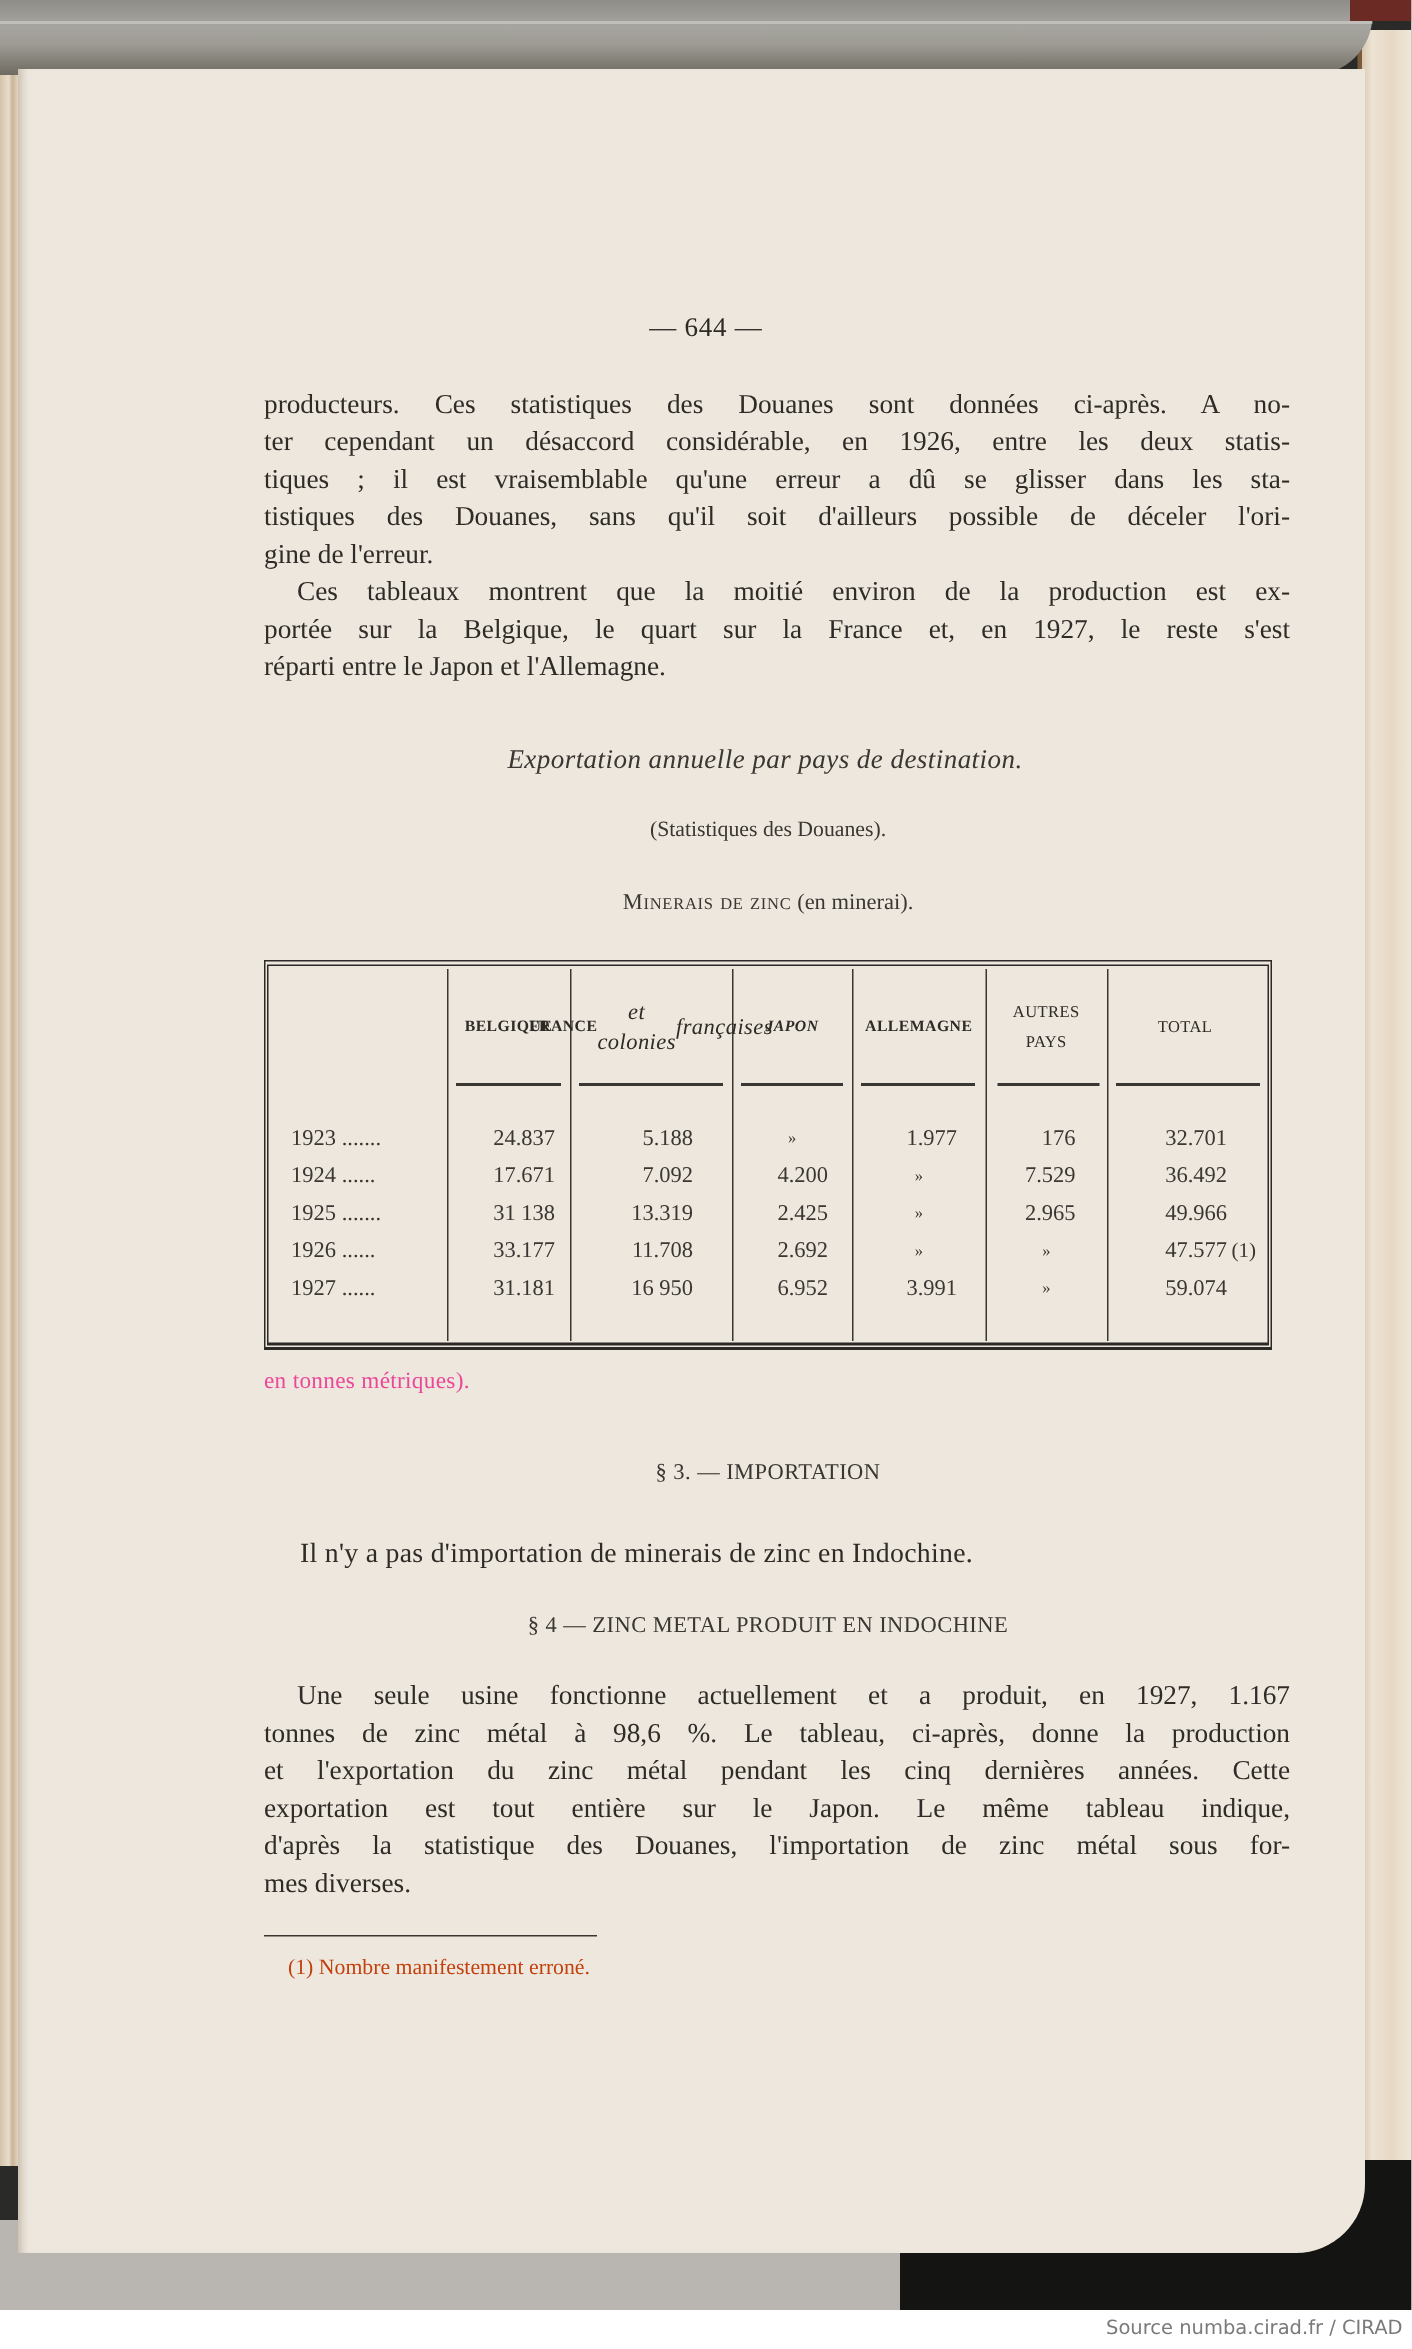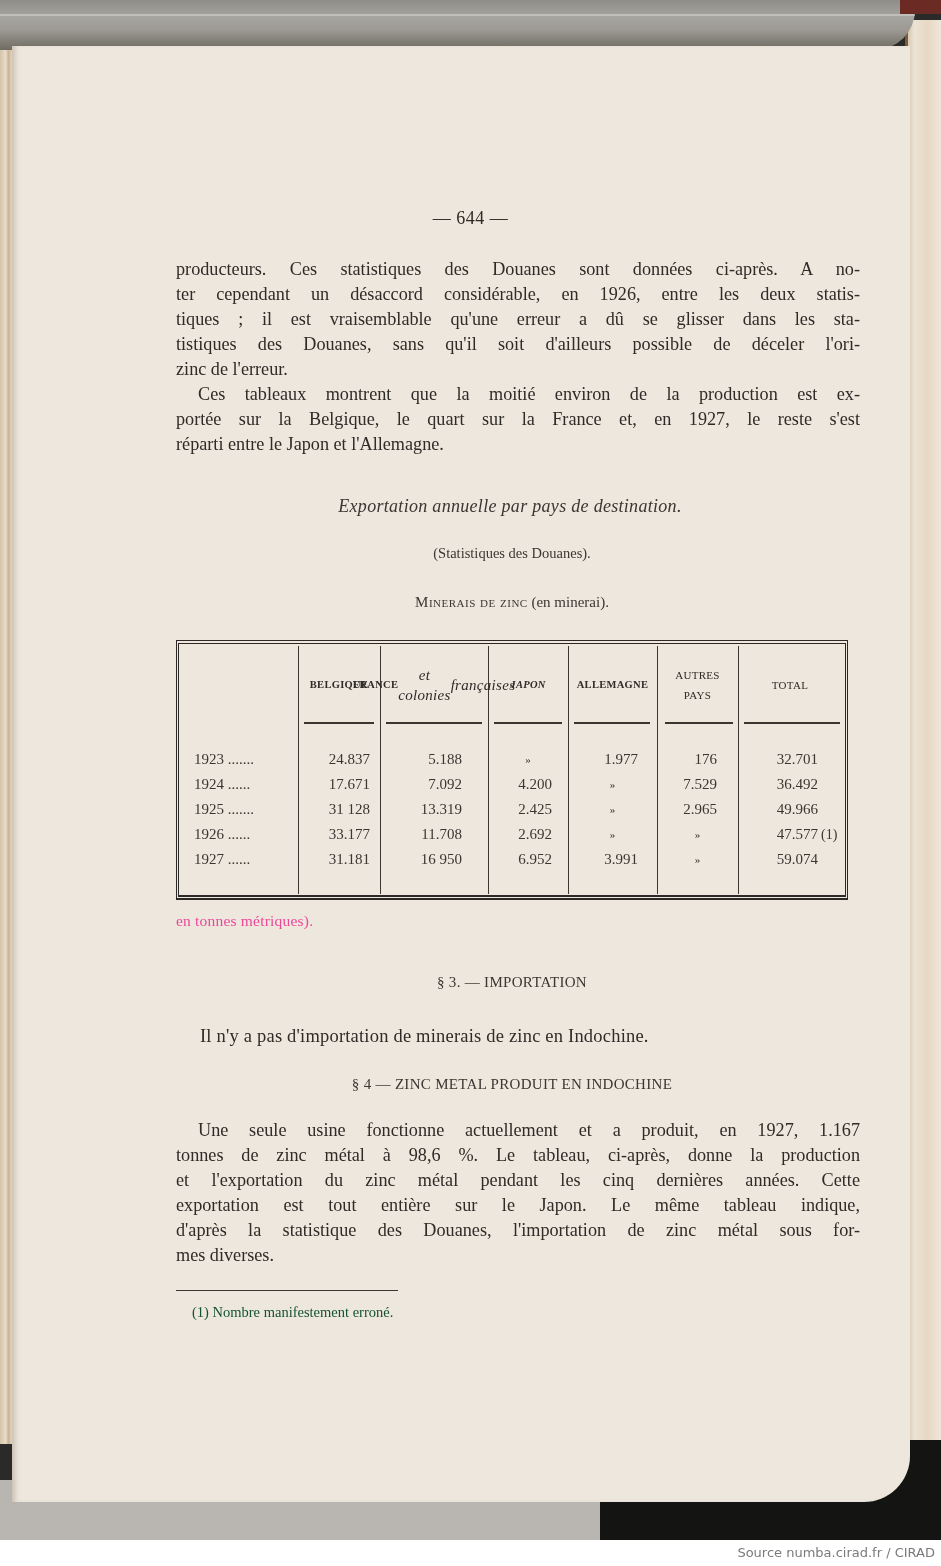--- a/index.html
+++ b/index.html
@@ -71,21 +71,21 @@
     .cell.year { left: 18px; width: 100px; text-align: left; white-space: pre; }
     .cell.num { text-align: right; }
     .cell.ctr { text-align: center; font-size: 11px; }
     .note-mark { font-size: 14px; }
 
     .after-table { position: absolute; left: 176px; top: 912px; font-size: 15.5px; color: #ec4899; letter-spacing: 0.2px; }
     .section-head { position: absolute; left: 0; width: 1024px; text-align: center; font-size: 15px; color: #3a3632; letter-spacing: 0.3px; }
     .import-line { position: absolute; left: 200px; top: 1026px; font-size: 18.5px; color: #2f2b27; letter-spacing: 0.2px; }
 
     .footnote-rule { position: absolute; left: 176px; top: 1290px; width: 222px; height: 1px; background: #3a3632; }
-    .footnote { position: absolute; left: 192px; top: 1304px; font-size: 14.5px; color: #14532d; }
+    .footnote { position: absolute; left: 192px; top: 1304px; font-size: 14.5px; color: #c2410c; }
   </style>
 </head>
 <body>
 
 <div class="scan">
   <div class="bg-gray"></div>
   <div class="bg-dark"></div>
   <div class="left-pages"></div>
   <div class="right-pages"></div>
   <div class="page-edge-top"></div>
@@ -93,21 +93,21 @@
   <div class="page"></div>
 </div>
 
 <div class="page-number">— 644 —</div>
 
 <div class="para" style="top:257px;">
   <span class="line">producteurs. Ces statistiques des Douanes sont données ci-après. A no-</span>
   <span class="line">ter cependant un désaccord considérable, en 1926, entre les deux statis-</span>
   <span class="line">tiques ; il est vraisemblable qu'une erreur a dû se glisser dans les sta-</span>
   <span class="line">tistiques des Douanes, sans qu'il soit d'ailleurs possible de déceler l'ori-</span>
-  <span class="line last">zinc de l'erreur.</span>
+  <span class="line last">gine de l'erreur.</span>
   <span class="line indent">Ces tableaux montrent que la moitié environ de la production est ex-</span>
   <span class="line">portée sur la Belgique, le quart sur la France et, en 1927, le reste s'est</span>
   <span class="line last">réparti entre le Japon et l'Allemagne.</span>
 </div>
 
 <div class="caption-italic">Exportation annuelle par pays de destination.</div>
 <div class="caption-sub">(Statistiques des Douanes).</div>
 <div class="caption-smallcaps"><span class="sc">Minerais de zinc</span><span> (en minerai).</span></div>
 
 <div class="tbl-wrap">
@@ -162,21 +162,21 @@
     <div class="cell year" style="top:132px;">1924 ......</div>
     <div class="cell num" style="top:132px;left:122px;width:72px;">17.671</div>
     <div class="cell num" style="top:132px;left:204px;width:82px;">7.092</div>
     <div class="cell num" style="top:132px;left:312px;width:64px;">4.200</div>
     <div class="cell ctr" style="top:132px;left:392px;width:89px;">»</div>
     <div class="cell num" style="top:132px;left:481px;width:60px;">7.529</div>
     <div class="cell num" style="top:132px;left:562px;width:80px;">36.492</div>
   </div>
   <div>
     <div class="cell year" style="top:157px;">1925 .......</div>
-    <div class="cell num" style="top:157px;left:122px;width:72px;">31 128</div>
+    <div class="cell num" style="top:157px;left:122px;width:72px;">31 138</div>
     <div class="cell num" style="top:157px;left:204px;width:82px;">13.319</div>
     <div class="cell num" style="top:157px;left:312px;width:64px;">2.425</div>
     <div class="cell ctr" style="top:157px;left:392px;width:89px;">»</div>
     <div class="cell num" style="top:157px;left:481px;width:60px;">2.965</div>
     <div class="cell num" style="top:157px;left:562px;width:80px;">49.966</div>
   </div>
   <div>
     <div class="cell year" style="top:182px;">1926 ......</div>
     <div class="cell num" style="top:182px;left:122px;width:72px;">33.177</div>
     <div class="cell num" style="top:182px;left:204px;width:82px;">11.708</div>

